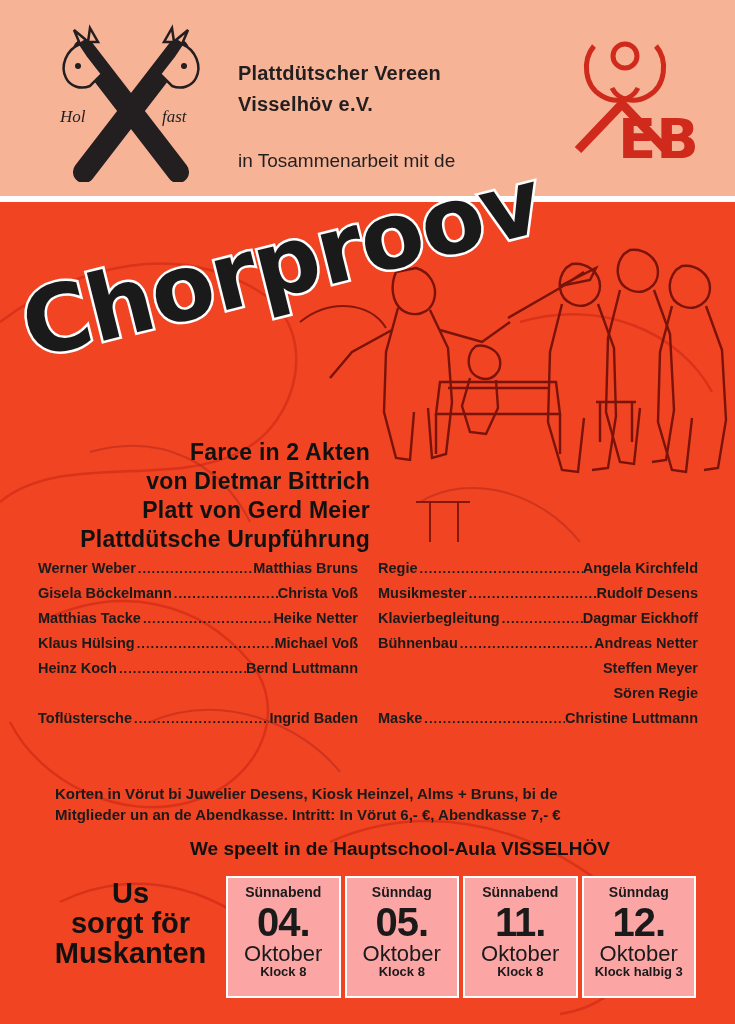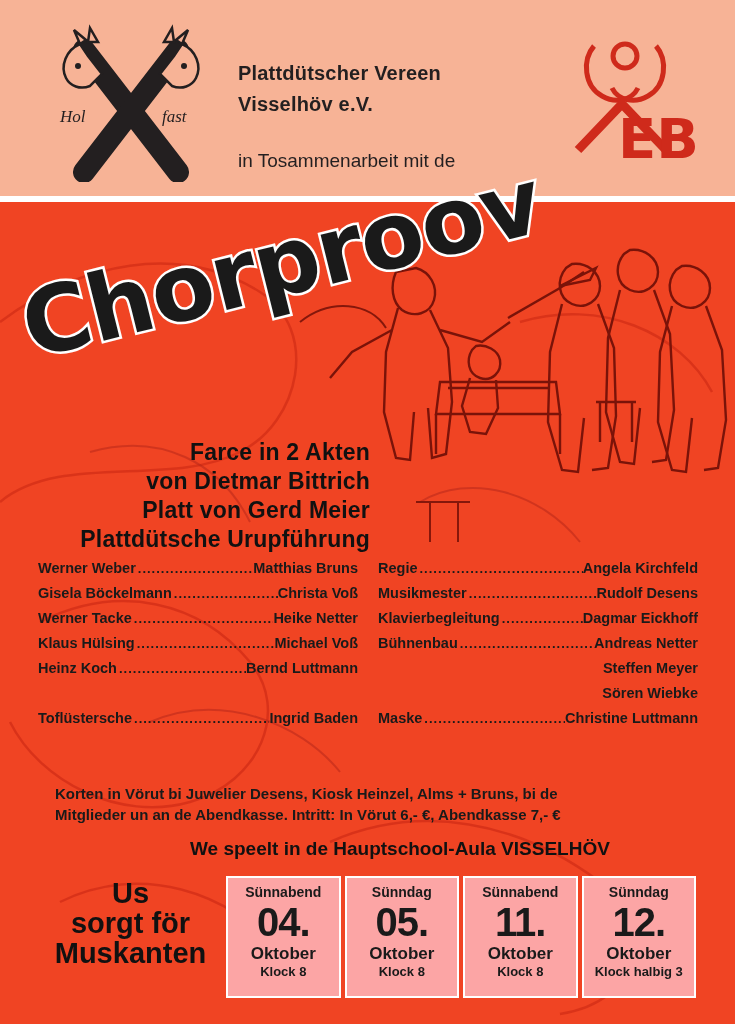--- a/index.html
+++ b/index.html
@@ -195,22 +195,22 @@
     font-size: 14px;
     line-height: 16px;
   }
   .date-box .day {
     font-weight: bold;
     font-size: 40px;
     line-height: 44px;
     letter-spacing: -1px;
   }
   .date-box .month {
-    font-weight: bold;
-    font-size: 17px;
+    font-weight: normal;
+    font-size: 22px;
     line-height: 20px;
   }
   .date-box .time {
     font-weight: bold;
     font-size: 13px;
     line-height: 16px;
   }
 </style>
 </head>
 <body>
@@ -339,21 +339,21 @@
         <span class="role">Werner Weber</span>
         <span class="dots">..........................................................</span>
         <span class="person">Matthias Bruns</span>
       </div>
       <div class="cast-row">
         <span class="role">Gisela Böckelmann</span>
         <span class="dots">..........................................................</span>
         <span class="person">Christa Voß</span>
       </div>
       <div class="cast-row">
-        <span class="role">Werner Tacke</span>
+        <span class="role">Matthias Tacke</span>
         <span class="dots">..........................................................</span>
         <span class="person">Heike Netter</span>
       </div>
       <div class="cast-row">
         <span class="role">Klaus Hülsing</span>
         <span class="dots">..........................................................</span>
         <span class="person">Michael Voß</span>
       </div>
       <div class="cast-row">
         <span class="role">Heinz Koch</span>
@@ -386,21 +386,21 @@
       </div>
       <div class="cast-row">
         <span class="role">Bühnenbau</span>
         <span class="dots">..........................................................</span>
         <span class="person">Andreas Netter</span>
       </div>
       <div class="cast-row only-person">
         <span class="person">Steffen Meyer</span>
       </div>
       <div class="cast-row only-person">
-        <span class="person">Sören Wiebke</span>
+        <span class="person">Sören Regie</span>
       </div>
       <div class="cast-row">
         <span class="role">Maske</span>
         <span class="dots">..........................................................</span>
         <span class="person">Christine Luttmann</span>
       </div>
     </div>
   </div>
 
   <div class="info">

